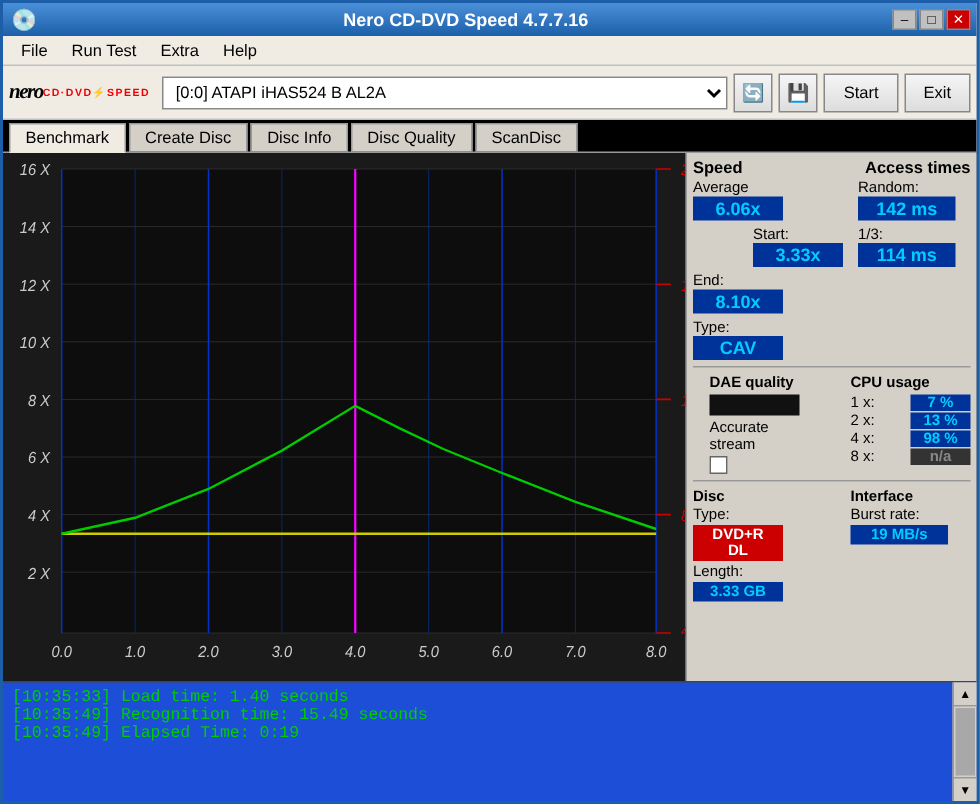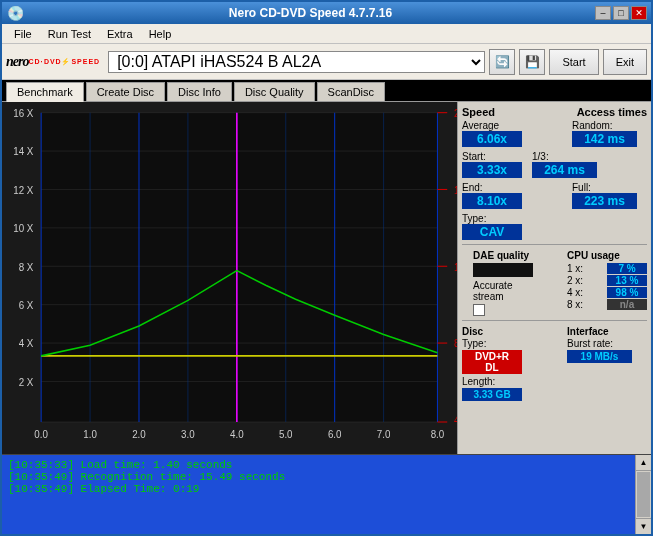--- a/index.html
+++ b/index.html
@@ -13,21 +13,21 @@
 
     
     .menubar { background: #f0ece4; height: 20px; display: flex; align-items: center; padding: 0 4px; border-bottom: 1px solid #c0c0c0; }
     .menubar-item { padding: 2px 8px; font-size: 11px; cursor: pointer; color: #000; }
 
     
     .toolbar { background: #f0ece4; height: 36px; display: flex; align-items: center; padding: 2px 4px; border-bottom: 1px solid #c0c0c0; gap: 4px; }
     .logo-area { display: flex; flex-direction: row; align-items: center; margin-right: 4px; }
     .logo-nero { font-size: 14px; font-weight: bold; color: #000; line-height: 1; font-family: serif; }
     .logo-sub { font-size: 7px; font-weight: bold; color: #e00; letter-spacing: 1px; }
-    .drive-select { flex: 1; height: 22px; border: 1px solid #888; background: white; font-size: 16px; padding: 0 4px; }
+    .drive-select { flex: 1; height: 22px; border: 1px solid #888; background: white; font-size: 11px; padding: 0 4px; }
     .toolbar-btn { height: 26px; min-width: 26px; background: linear-gradient(to bottom, #f5f5f5, #ddd); border: 1px solid #888; cursor: pointer; display: flex; align-items: center; justify-content: center; font-size: 12px; }
     .toolbar-btn-wide { height: 26px; padding: 0 12px; background: linear-gradient(to bottom, #f5f5f5, #ddd); border: 1px solid #888; cursor: pointer; font-size: 11px; }
 
     
     .tabs { background: #000000; height: 22px; display: flex; align-items: flex-end; padding: 0 4px; border-bottom: 1px solid #999; }
     .tab { padding: 3px 10px; border: 1px solid #999; border-bottom: none; background: #d4d0c8; font-size: 11px; cursor: pointer; margin-right: 2px; }
     .tab.active { background: #f0ece4; border-bottom: 1px solid #f0ece4; z-index: 1; position: relative; top: 1px; }
 
     
     .main-content { display: flex; background: #1a1a1a; height: 350px; position: relative; }
@@ -91,21 +91,21 @@
   <div class="tabs">
     <div class="tab active">Benchmark</div>
     <div class="tab">Create Disc</div>
     <div class="tab">Disc Info</div>
     <div class="tab">Disc Quality</div>
     <div class="tab">ScanDisc</div>
   </div>
 
   <div class="main-content" style="flex:1; display:flex; min-height:0;">
 
-    <div class="chart-area" style="flex:1; position:relative; background:#f97316; padding:0;">
+    <div class="chart-area" style="flex:1; position:relative; background:#f97316; padding:0;font-style:italic;">
       <svg class="chart-svg" viewBox="0 0 465 330" preserveAspectRatio="none" style="position:absolute;top:0;left:0;width:100%;height:100%;">
 
         <rect x="0" y="0" width="465" height="330" fill="#1a1a1a"></rect>
 
         <rect x="40" y="10" width="405" height="290" fill="#0d0d0d"></rect>
 
         <line x1="40" y1="10" x2="445" y2="10" stroke="#333" stroke-width="0.5"></line>
         <line x1="40" y1="46" x2="445" y2="46" stroke="#333" stroke-width="0.5"></line>
         <line x1="40" y1="82" x2="445" y2="82" stroke="#333" stroke-width="0.5"></line>
         <line x1="40" y1="118" x2="445" y2="118" stroke="#333" stroke-width="0.5"></line>
@@ -174,38 +174,34 @@
         <div style="display:flex; justify-content:space-between; margin-top:2px;">
           <div style="display:flex; flex-direction:column; align-items:flex-start; width:70px;">
             <span style="font-size:10px;">Average</span>
             <div class="panel-value" style="width:60px;">6.06x</div>
           </div>
           <div style="display:flex; flex-direction:column; align-items:flex-start; width:75px;">
             <span style="font-size:10px;">Random:</span>
             <div class="panel-value" style="width:65px;">142 ms</div>
           </div>
         </div>
-        <div style="display:flex; justify-content:flex-start; margin-top:3px;">
+        <div style="display:flex; justify-content:flex-end; margin-top:3px;">
           <div style="width:70px;">
             <span style="font-size:10px;">Start:</span>
             <div class="panel-value" style="width:60px;">3.33x</div>
           </div>
           <div style="width:75px;">
             <span style="font-size:10px;">1/3:</span>
-            <div class="panel-value" style="width:65px;">264 ms</div>
+            <div class="panel-value" style="width:65px;">114 ms</div>
           </div>
         </div>
         <div style="display:flex; justify-content:space-between; margin-top:3px;">
           <div style="width:70px;">
             <span style="font-size:10px;">End:</span>
             <div class="panel-value" style="width:60px;">8.10x</div>
-          </div>
-          <div style="width:75px;">
-            <span style="font-size:10px;">Full:</span>
-            <div class="panel-value" style="width:65px;">223 ms</div>
           </div>
         </div>
         <div style="margin-top:3px;">
           <span style="font-size:10px;">Type:</span>
           <div class="panel-value" style="width:60px;">CAV</div>
         </div>
       </div>
 
       <div style="height:1px; background:#999; margin:2px 0;"></div>
 

